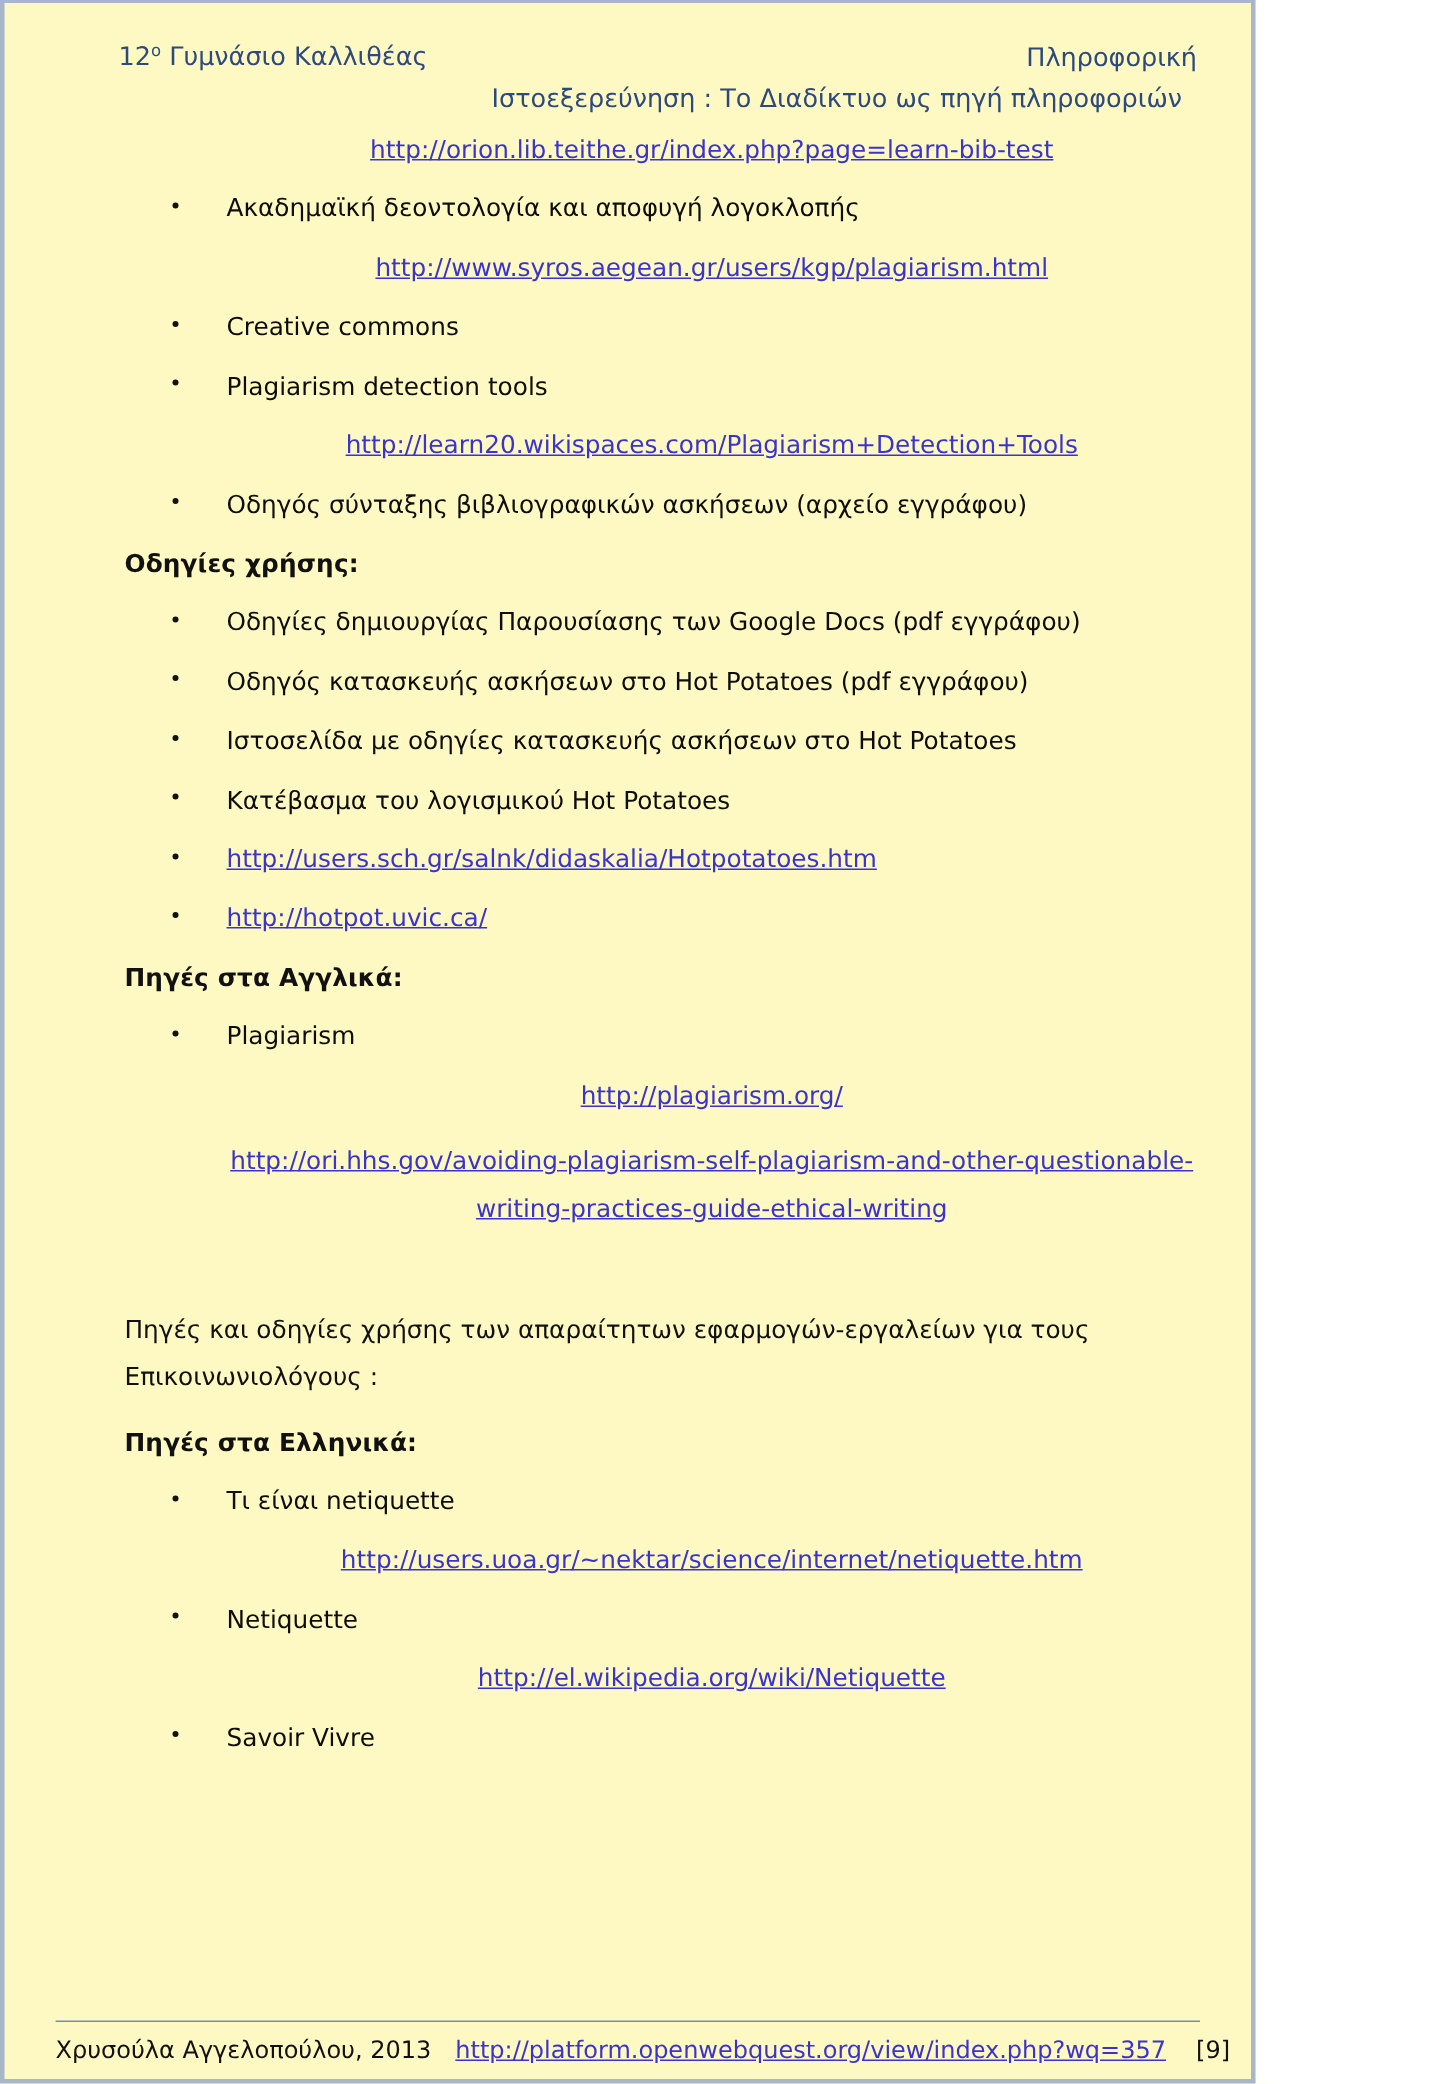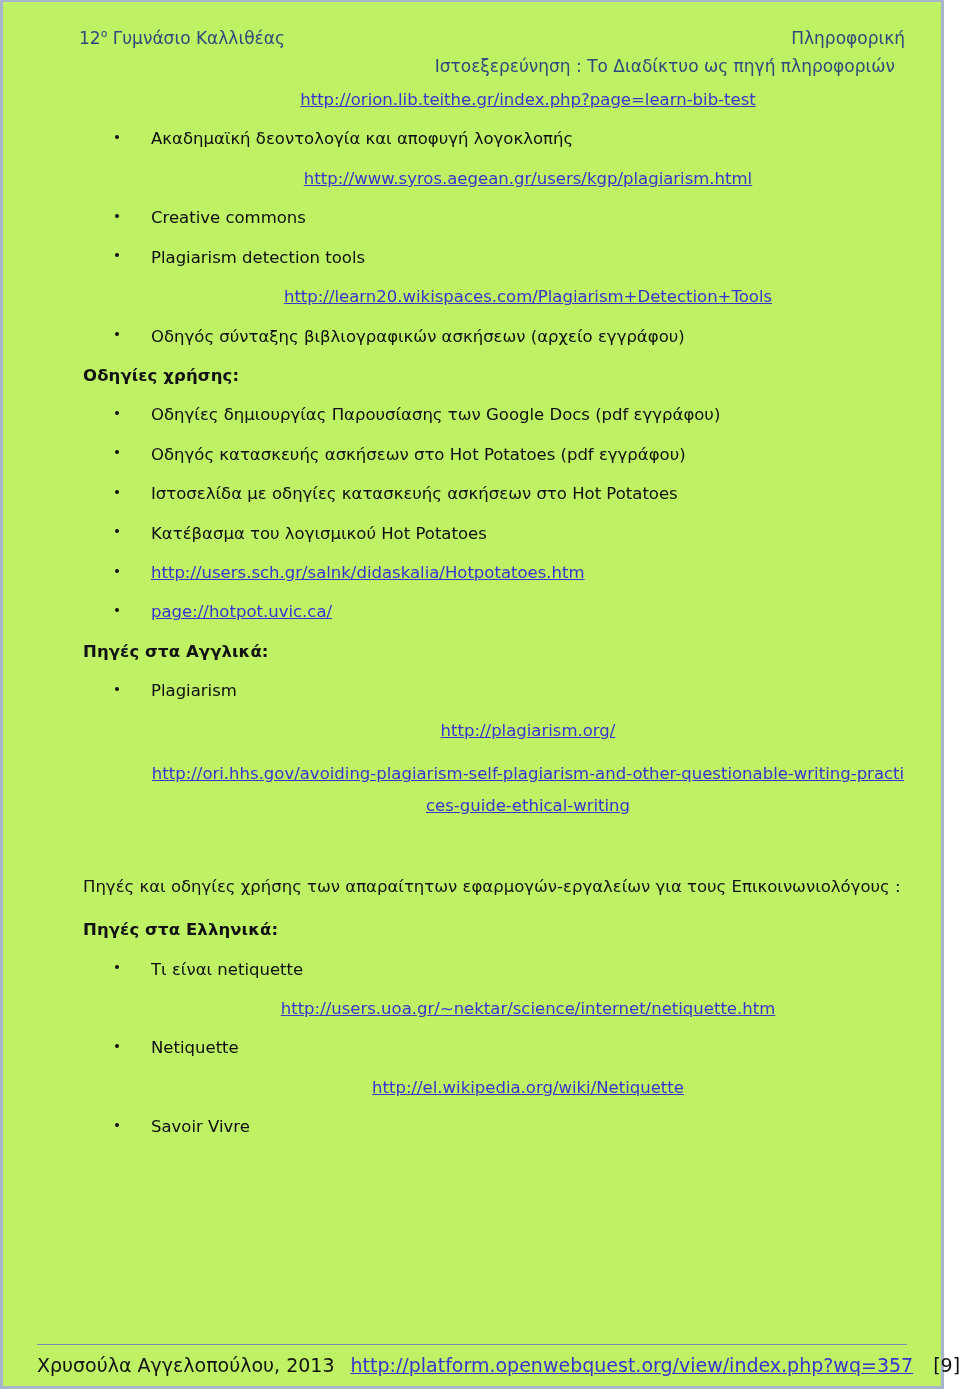--- a/index.html
+++ b/index.html
@@ -9,24 +9,24 @@
   }
   body {
     width: 960px;
     height: 1389px;
     font-family: "DejaVu Sans", "Liberation Sans", sans-serif;
     overflow: hidden;
   }
 
   #page {
     position: relative;
-    width: 944px;
+    width: 837px;
     height: 1389px;
     box-sizing: border-box;
-    background: #bef264;
+    background: #fef9c3;
     border-left: 3px solid #a8b6cc;
     border-right: 3px solid #a8b6cc;
     border-top: 2px solid #a8b6cc;
     border-bottom: 3px solid #a8b6cc;
   }
 
   
   .doc-header {
     position: absolute;
     left: 0; right: 0; top: 0;
@@ -125,21 +125,21 @@
     padding: 0 34px 0 34px;
     box-sizing: border-box;
   }
   .footer-rule {
     border-top: 1.6px solid #7b88b0;
     margin: 0 0 9px 0;
   }
   .footer-row {
     display: flex;
     align-items: baseline;
-    font-size: 19px;
+    font-size: 16px;
     color: #111111;
     white-space: nowrap;
   }
   .footer-author { margin-right: 16px; }
   .footer-page { margin-left: 20px; }
 </style>
 </head>
 <body>
 
 <div id="page">
@@ -209,21 +209,21 @@
       <span>Κατέβασμα του λογισμικού Hot Potatoes</span>
     </div>
 
     <div class="bullet-item">
       <span class="bdot"></span>
       <span class="link">http://users.sch.gr/salnk/didaskalia/Hotpotatoes.htm</span>
     </div>
 
     <div class="bullet-item">
       <span class="bdot"></span>
-      <span class="link">page://hotpot.uvic.ca/</span>
+      <span class="link">http://hotpot.uvic.ca/</span>
     </div>
 
     <div class="heading">Πηγές στα Αγγλικά:</div>
 
     <div class="bullet-item">
       <span class="bdot"></span>
       <span>Plagiarism</span>
     </div>
 
     <div class="url-line">

